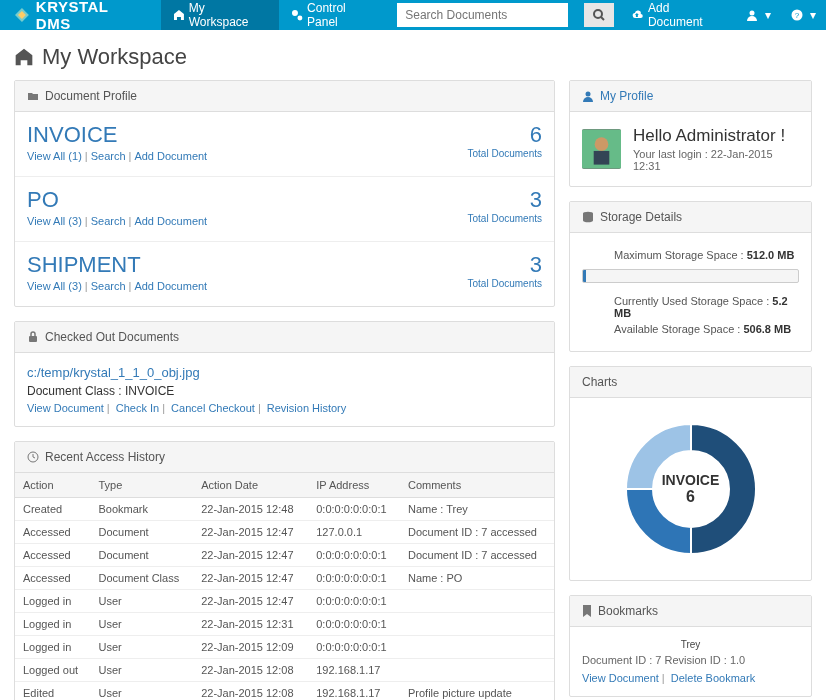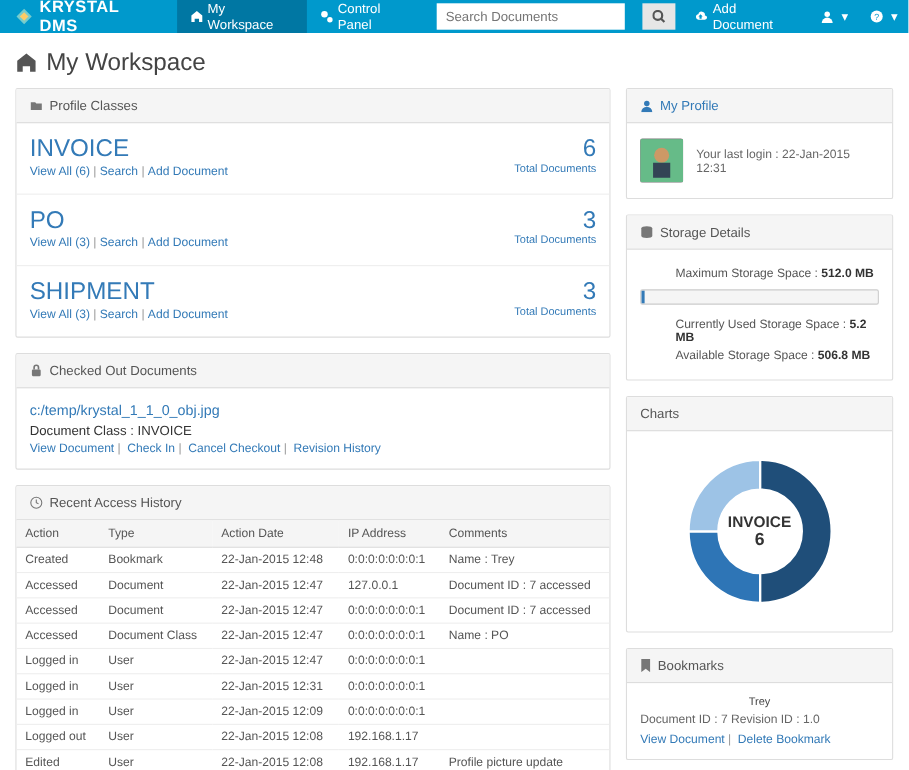--- a/index.html
+++ b/index.html
@@ -137,27 +137,27 @@
   </h1>
 
   <div class="row">
     <div class="col-main">
 
       <div class="panel">
         <div class="panel-heading">
           <svg width="12" height="12" viewBox="0 0 12 12" fill="#777">
               <path d="M1 3h4l1 1h5v6H1z"></path>
             </svg>
-          <span>Profile Classes</span>
+          <span>Document Profile</span>
         </div>
         <div id="doc-class-list">
             <div class="doc-class">
               <div class="left">
                 <div class="name"><a>INVOICE</a></div>
-                <div class="actions"><a>View All (6)</a><span class="sep">|</span><a>Search</a><span class="sep">|</span><a>Add Document</a></div>
+                <div class="actions"><a>View All (1)</a><span class="sep">|</span><a>Search</a><span class="sep">|</span><a>Add Document</a></div>
               </div>
               <div class="right">
                 <div class="count">6</div>
                 <div class="total">Total Documents</div>
               </div>
             </div>
             <div class="doc-class">
               <div class="left">
                 <div class="name"><a>PO</a></div>
                 <div class="actions"><a>View All (3)</a><span class="sep">|</span><a>Search</a><span class="sep">|</span><a>Add Document</a></div>
@@ -300,20 +300,21 @@
         </div>
         <div class="profile-body">
           <div class="avatar">
             <svg width="40" height="40" viewBox="0 0 40 40">
                 <rect width="40" height="40" fill="#6b8"></rect>
                 <circle cx="20" cy="15" r="7" fill="#c96"></circle>
                 <rect x="12" y="22" width="16" height="14" fill="#345"></rect>
               </svg>
           </div>
           <div>
+            <h3>Hello Administrator !</h3>
             <div class="login">Your last login : 22-Jan-2015 12:31</div>
           </div>
         </div>
       </div>
 
       <div class="panel">
         <div class="panel-heading">
           <svg width="12" height="12" viewBox="0 0 12 12" fill="#777">
               <ellipse cx="6" cy="2.5" rx="5" ry="1.8"></ellipse>
               <path d="M1 2.5v7c0 1 2.2 1.8 5 1.8s5-.8 5-1.8v-7"></path>

